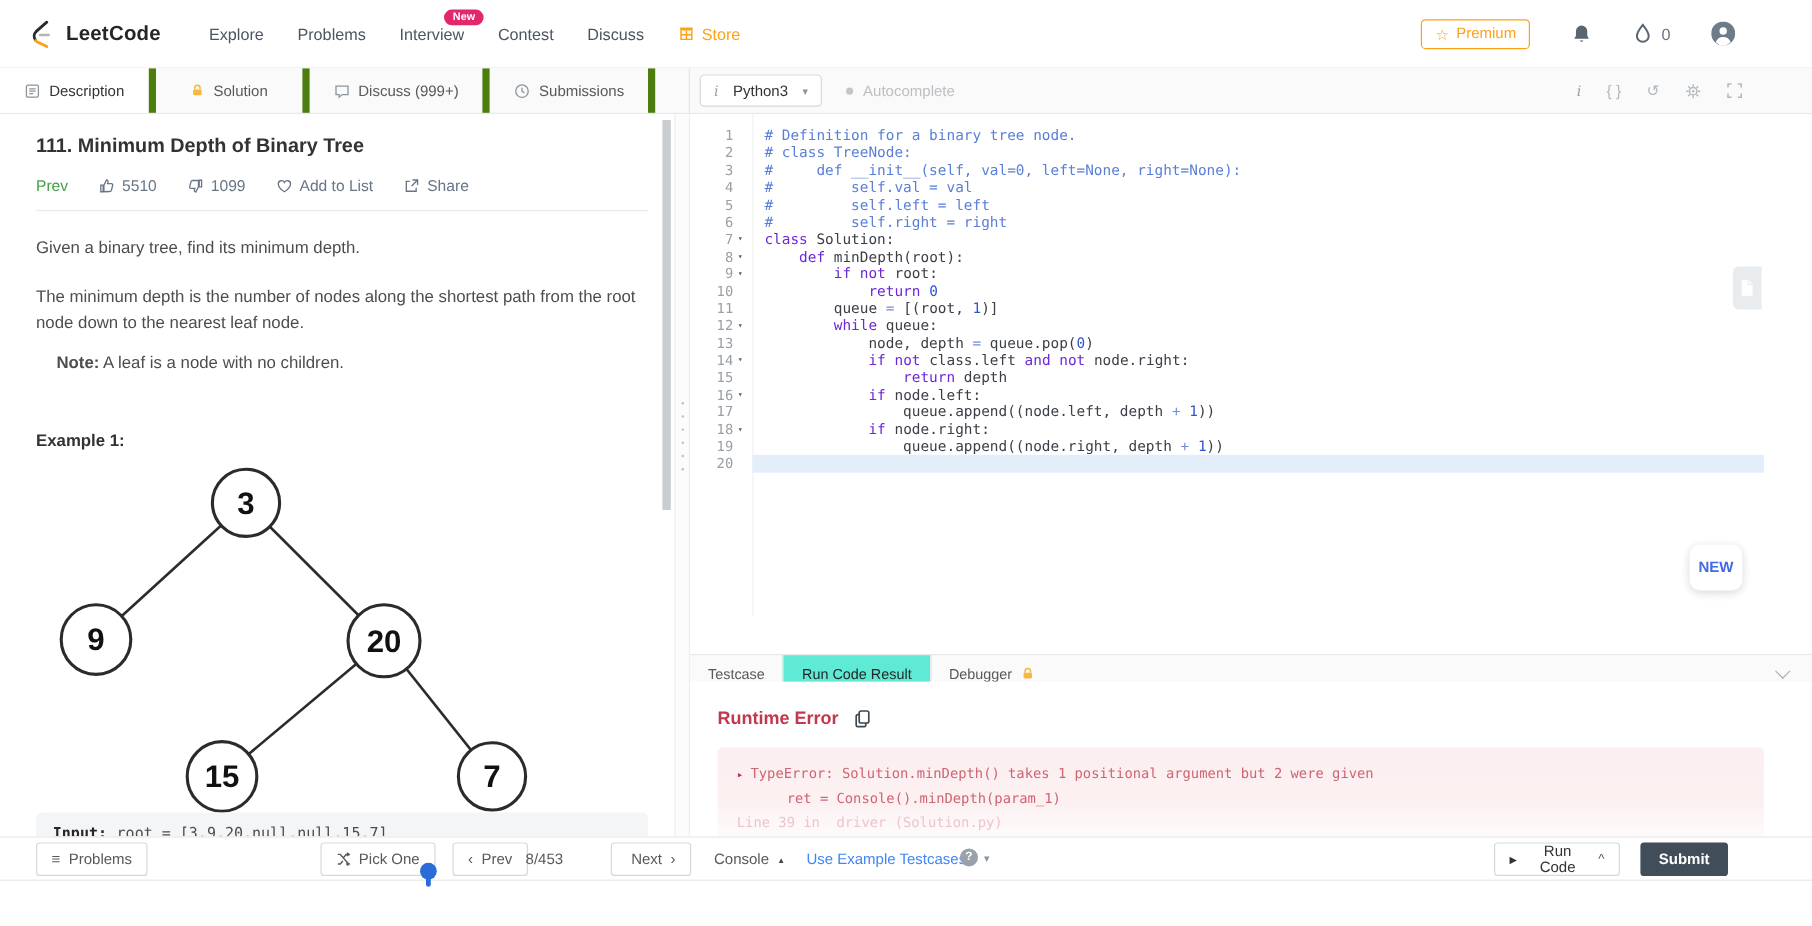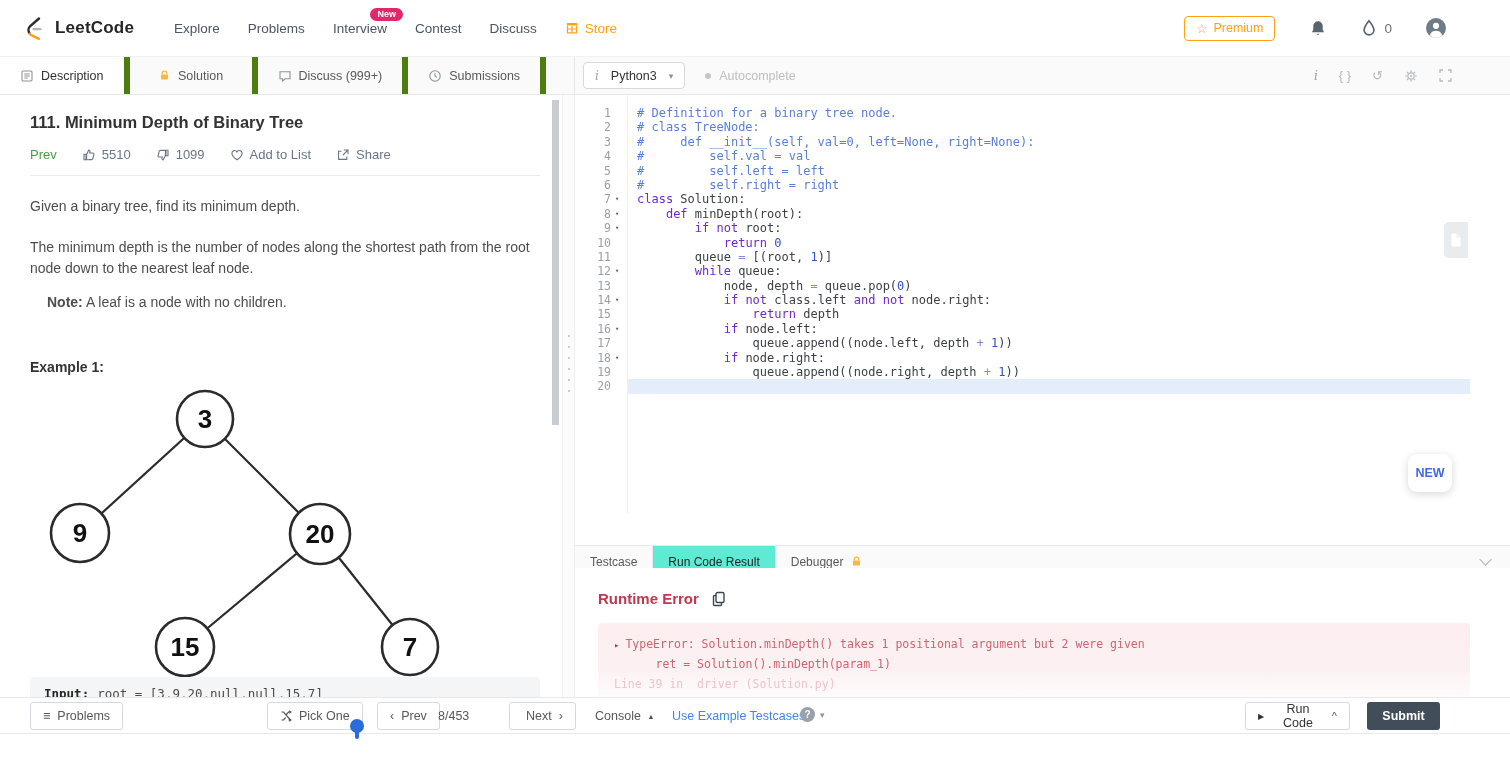--- a/index.html
+++ b/index.html
@@ -460,21 +460,21 @@
   </div>
 
   <div class="result">
     <div class="status-row">
       <span class="status-text">Runtime Error</span>
       <svg width="14" height="16" viewBox="0 0 14 16">
         <rect x="4" y="1.5" width="8" height="10" rx="1.5" fill="none" stroke="#3c4852" stroke-width="1.4"></rect>
         <path d="M4 4.5H2.6A1.1 1.1 0 0 0 1.5 5.6v7.8a1.1 1.1 0 0 0 1.1 1.1h5.8a1.1 1.1 0 0 0 1.1-1.1V11.5" fill="none" stroke="#3c4852" stroke-width="1.4"></path>
       </svg>
     </div>
-    <div class="error-box"><div class="err-line"><span class="marker">▸</span><span>TypeError: Solution.minDepth() takes 1 positional argument but 2 were given</span></div><div class="err-line"><span>      ret = Solution().minDepth(param_1)</span></div><div class="err-line muted"><span>Line 39 in  driver (Solution.py)</span></div></div>
+    <div class="error-box"><div class="err-line"><span class="marker">▸</span><span>TypeError: Solution.minDepth() takes 1 positional argument but 2 were given</span></div><div class="err-line"><span>      ret = Console().minDepth(param_1)</span></div><div class="err-line muted"><span>Line 39 in  driver (Solution.py)</span></div></div>
   </div>
 
   <div class="footer">
     <button class="fbtn f-problems">
       <span>≡</span>
       <span>Problems</span>
     </button>
     <button class="fbtn f-pickone">
       <svg width="12" height="12" viewBox="0 0 12 12">
         <g fill="none" stroke="#595959" stroke-width="1.2">

